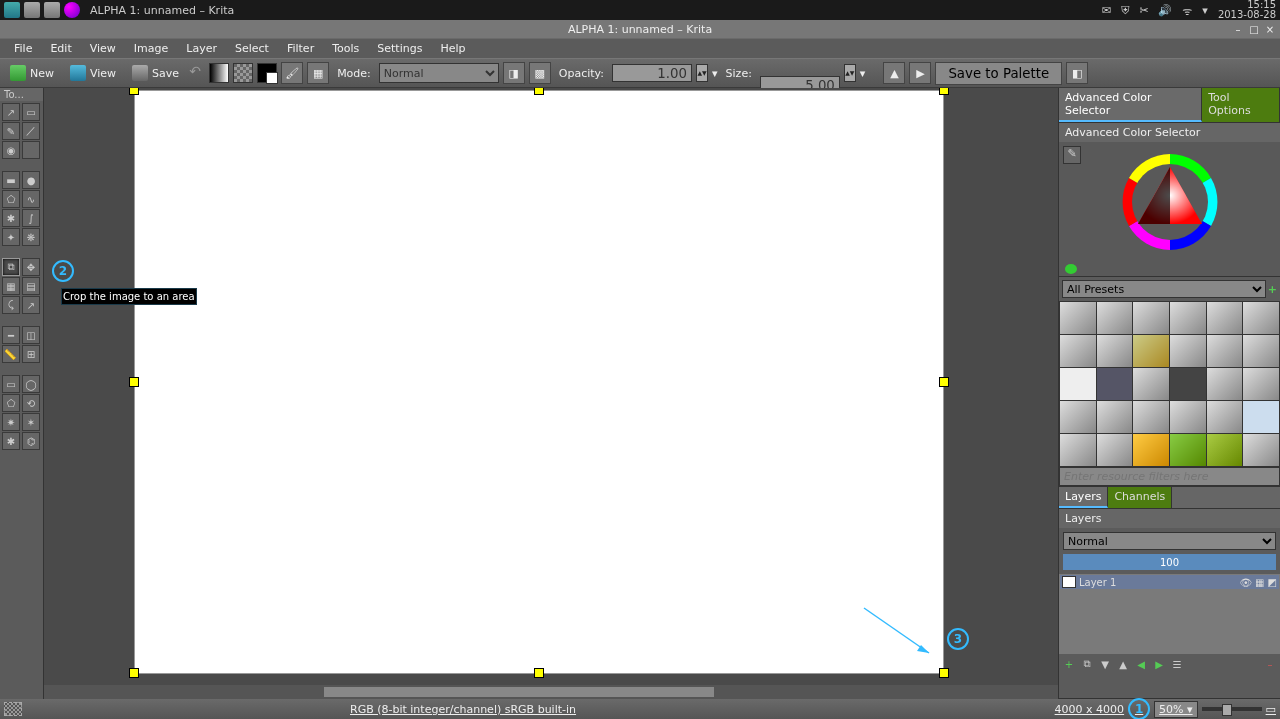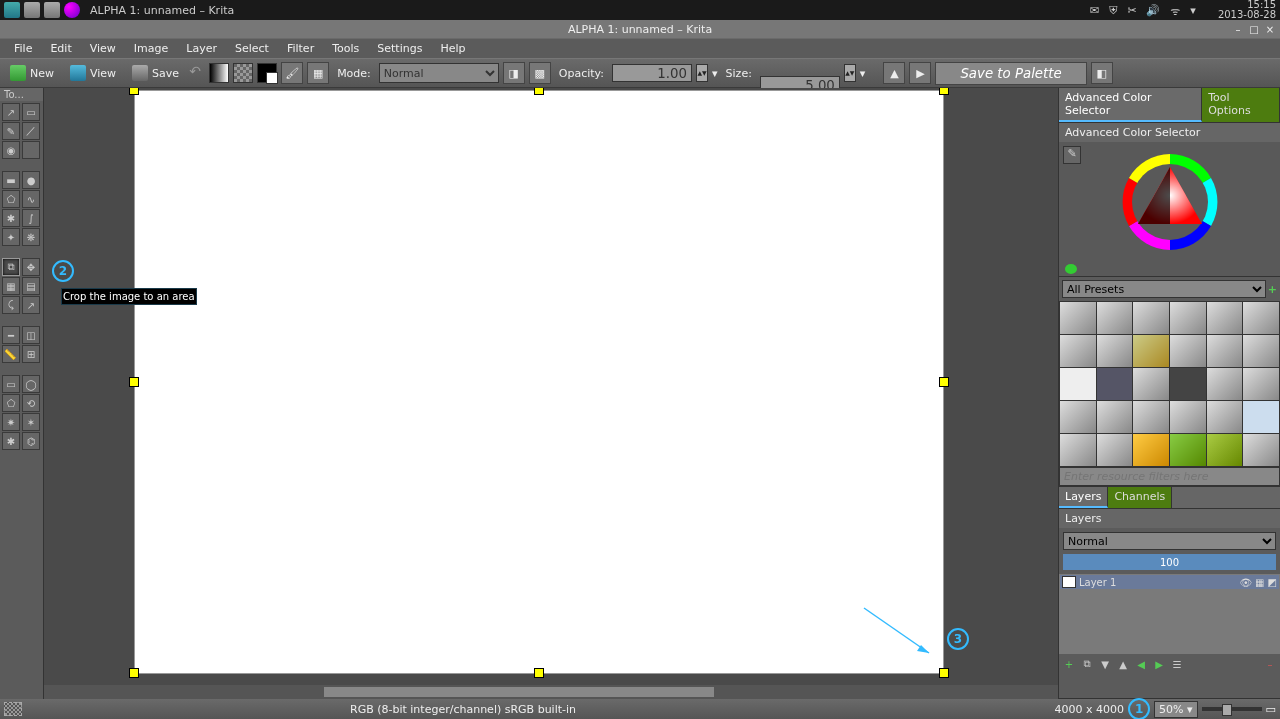--- a/index.html
+++ b/index.html
@@ -7,21 +7,21 @@
 
 
 .sysbar { height: 20px; background: #1a1a1a; display: flex; align-items: center; padding: 0 4px; font-size: 11px; }
 .sysbar-left { display: flex; gap: 4px; align-items: center; }
 .sys-icon { width: 16px; height: 16px; background: #555; border-radius: 2px; display:inline-block; }
 .sys-icon.blue { background: linear-gradient(#4aa,#278); }
 .sys-icon.gray { background: linear-gradient(#aaa,#777); }
 .sys-icon.round { border-radius:50%; background: radial-gradient(circle at 30% 30%, #ff00ff, #6600cc); }
 .sysbar-title { margin-left: 6px; color:#ccc; }
 .sysbar-right { margin-left: auto; display: flex; gap: 10px; align-items: center; color:#ccc; }
-.clock { text-align:right; line-height:1; font-size:10px;margin-left:12px; }
+.clock { text-align:right; line-height:1; font-size:10px; }
 
 
 .wintitle { height: 18px; background: #777; display:flex; align-items:center; justify-content:center; font-size:11px; color:#eee; position:relative; }
 .winbtns { position:absolute; right:4px; display:flex; gap:4px; font-size:10px; }
 .winbtn { width:12px; height:12px; display:flex; align-items:center; justify-content:center; cursor:pointer; }
 
 
 .menubar { height: 20px; background: #5b5b5b; display:flex; align-items:center; padding: 0 6px; gap: 2px; font-size:11px; color:#eee; border-top:1px solid #6a6a6a; }
 .menuitem { padding: 2px 8px; cursor:pointer; }
 
@@ -37,21 +37,21 @@
 .tb-square { width:20px; height:20px; background:#888; border:1px solid #333; }
 .tb-square.grad-h { background:linear-gradient(90deg,#000,#fff); }
 .tb-square.pattern { background: repeating-conic-gradient(#999 0 25%, #666 0 50%) 0/6px 6px; }
 .tb-square.fgbg { background:#000; position:relative; }
 .tb-square.fgbg::after{ content:""; position:absolute; width:10px; height:10px; background:#fff; border:1px solid #333; right:-2px; bottom:-2px;}
 .tb-label { padding: 0 4px; }
 .tb-field { background:#999; border:1px solid #333; color:#333; text-align:right; padding:1px 4px; height:18px; }
 .mode-select { width:120px; height:20px; background:#888; border:1px solid #333; color:#333; font-size:11px; }
 .spin-arrows { display:flex; flex-direction:column; font-size:6px; line-height:6px; color:#222; background:#aaa; border:1px solid #333; width:12px; height:18px; align-items:center; justify-content:center; }
 .tb-iconbtn { width:22px; height:22px; background:#777; border:1px solid #444; display:flex; align-items:center; justify-content:center; cursor:pointer; }
-.save-palette { background:#888; border:1px solid #444; padding:3px 24px; cursor:pointer; color:#ffffff;font-style:italic; }
+.save-palette { background:#888; border:1px solid #444; padding:3px 12px; cursor:pointer; color:#000000; }
 
 
 .main { position:absolute; top:88px; left:0; right:0; bottom:20px; display:flex; }
 
 
 .toolbox { width:44px; background:#5b5b5b; border-right:1px solid #333; display:flex; flex-direction:column; }
 .toolbox-title { font-size:10px; padding:1px 4px; color:#ccc; background:#666; }
 .tool-grid { display:grid; grid-template-columns: 1fr 1fr; gap:1px; padding:2px; }
 .tool { width:18px; height:18px; background:#666; border:1px solid #3a3a3a; cursor:pointer; display:flex; align-items:center; justify-content:center; font-size:10px; color:#ccc; }
 .tool.active { background:#4a4a4a; border:1px solid #999; box-shadow: inset 0 0 3px #000; }
@@ -87,21 +87,21 @@
 .preset-filter { width:100%; background:#888; border:1px solid #333; color:#ccc; font-style:italic; padding:2px 4px; font-size:11px; }
 .layer-mode { width:100%; background:#888; border:1px solid #333; height:18px; font-size:11px; margin:2px 0;}
 .opacity-slider { height:16px; background:linear-gradient(90deg,#5a8bbd,#5a8bbd); display:flex; align-items:center; justify-content:center; font-size:10px; color:#fff; margin:2px 0; position:relative; }
 .layer-list { background:#7a7a7a; height:80px; padding:1px; }
 .layer-row { background:#6a7a9a; display:flex; align-items:center; padding:1px 2px; gap:3px; font-size:10px; }
 .layer-thumb { width:14px; height:12px; background:#fff; border:1px solid #333; }
 .layer-btns { display:flex; gap:4px; padding:3px; background:#5b5b5b; align-items:center; }
 .lb { width:14px; height:14px; display:flex; align-items:center; justify-content:center; cursor:pointer; font-size:10px; color:#ccc; }
 
 
-.statusbar { position:absolute; bottom:0; left:0; right:0; height:20px; background:linear-gradient(#6a6a6a,#555); display:flex; align-items:center; font-size:11px; color:#eee; padding:0 4px; gap:8px; }
+.statusbar { position:absolute; bottom:0; left:0; right:0; height:20px; background:linear-gradient(#6a6a6a,#555); display:flex; align-items:center; font-size:11px; color:#eee; padding:0 4px; gap:8px;text-decoration:underline; }
 .status-sel { width:18px; height:14px; background: repeating-conic-gradient(#999 0 25%, #555 0 50%) 0/4px 4px; border:1px dashed #aaa; }
 .zoom-box { display:flex; align-items:center; gap:4px; margin-left:auto; }
 .zoom-val { background:#888; border:1px solid #333; padding:1px 4px; }
 .zoom-slider { width:60px; height:4px; background:#333; position:relative; }
 .zoom-slider::after { content:""; position:absolute; left:20px; top:-3px; width:8px; height:10px; background:#aaa; border:1px solid #333; }
 
 svg.colorwheel { width:100px; height:100px; }
 </style>
 </head>
 <body>

